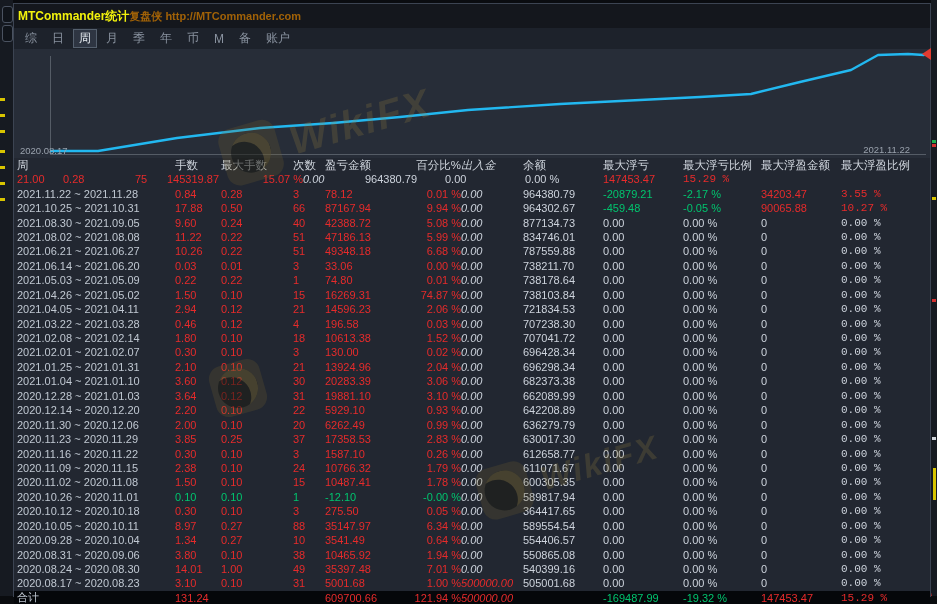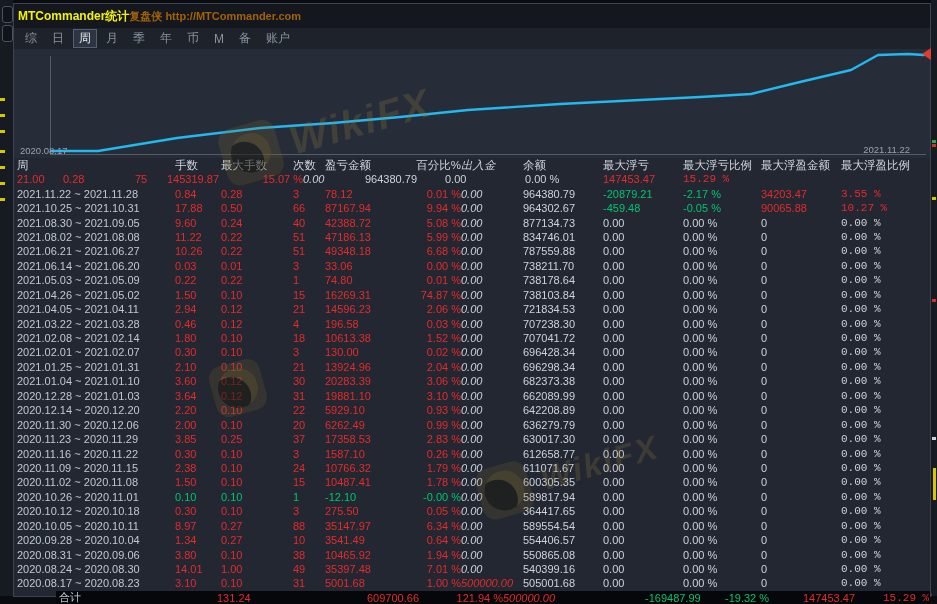--- a/index.html
+++ b/index.html
@@ -42,21 +42,21 @@
   #table-header .tr{height:14px;}
   .c{display:inline-block;overflow:hidden;white-space:nowrap;font-size:11px;flex:none;}
   .c0{width:158px;} .c1{width:46px;} .c2{width:72px;} .c3{width:32px;}
   .c4{width:78px;} .c5{width:58px;text-align:right;} .c6{width:62px;font-style:italic;} .c7{width:80px;}
   .c8{width:80px;} .c9{width:78px;} .c10{width:80px;} .c11{width:86px;font-family:Liberation Mono, monospace;}
   .hd{color:#d0d6de;font-size:11.5px;}
   .dat{color:#c0c8d2;}
   .wht{color:#cdd3dc;}
   .red{color:#e62b2b;}
   .grn{color:#00c46e;}
-  .tr.total{background:#05070a;margin-left:42px;}
+  .tr.total{background:#05070a;}
   
   .wm{position:absolute;display:flex;align-items:center;gap:12px;transform:rotate(-16deg);
       opacity:.55;pointer-events:none;z-index:5;}
   .wm-logo{width:58px;height:58px;border-radius:13px;background:rgba(125,105,45,.38);
            display:flex;align-items:center;justify-content:center;}
   .wm-logo::before{content:'';width:40px;height:40px;border-radius:50%;background:#1d1d15;
            box-shadow:inset -9px 7px 0 rgba(190,160,80,.45);}
   .wm-text{font-style:italic;font-weight:bold;font-size:40px;color:rgba(152,130,64,.42);letter-spacing:2px;}
   .wm.small .wm-logo{width:52px;height:52px;}
   .wm.small .wm-text{font-size:33px;}

